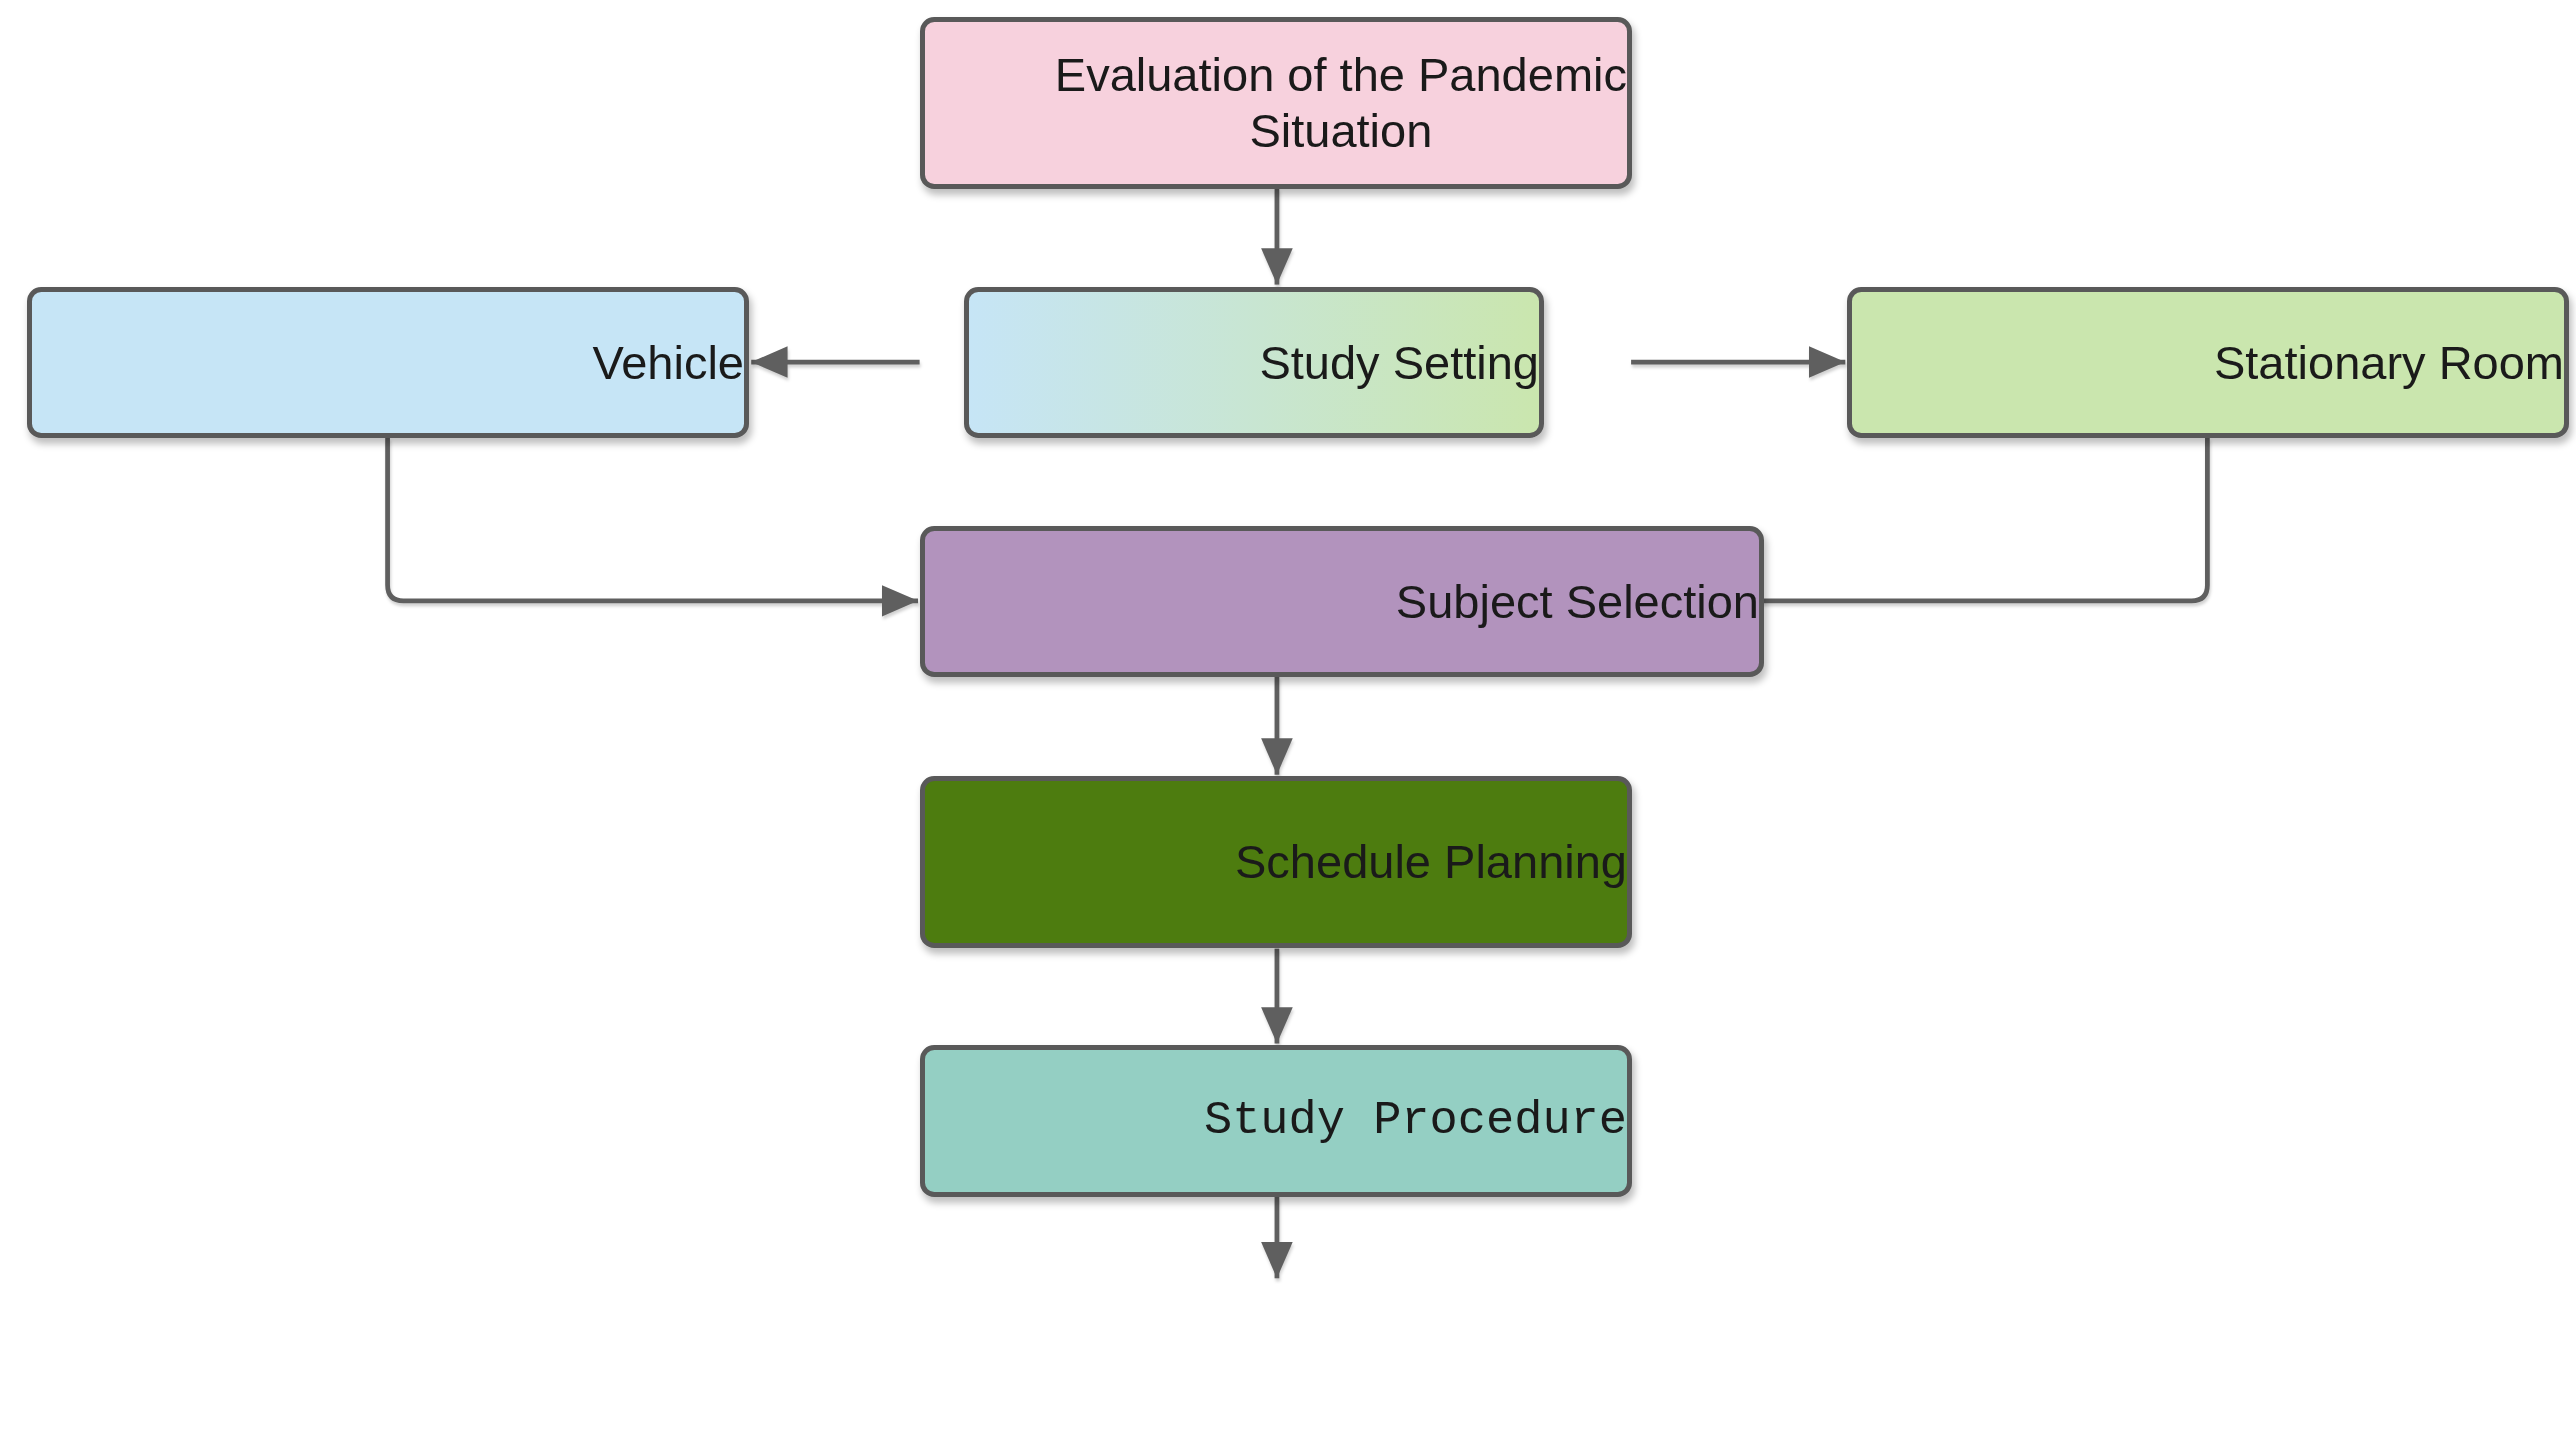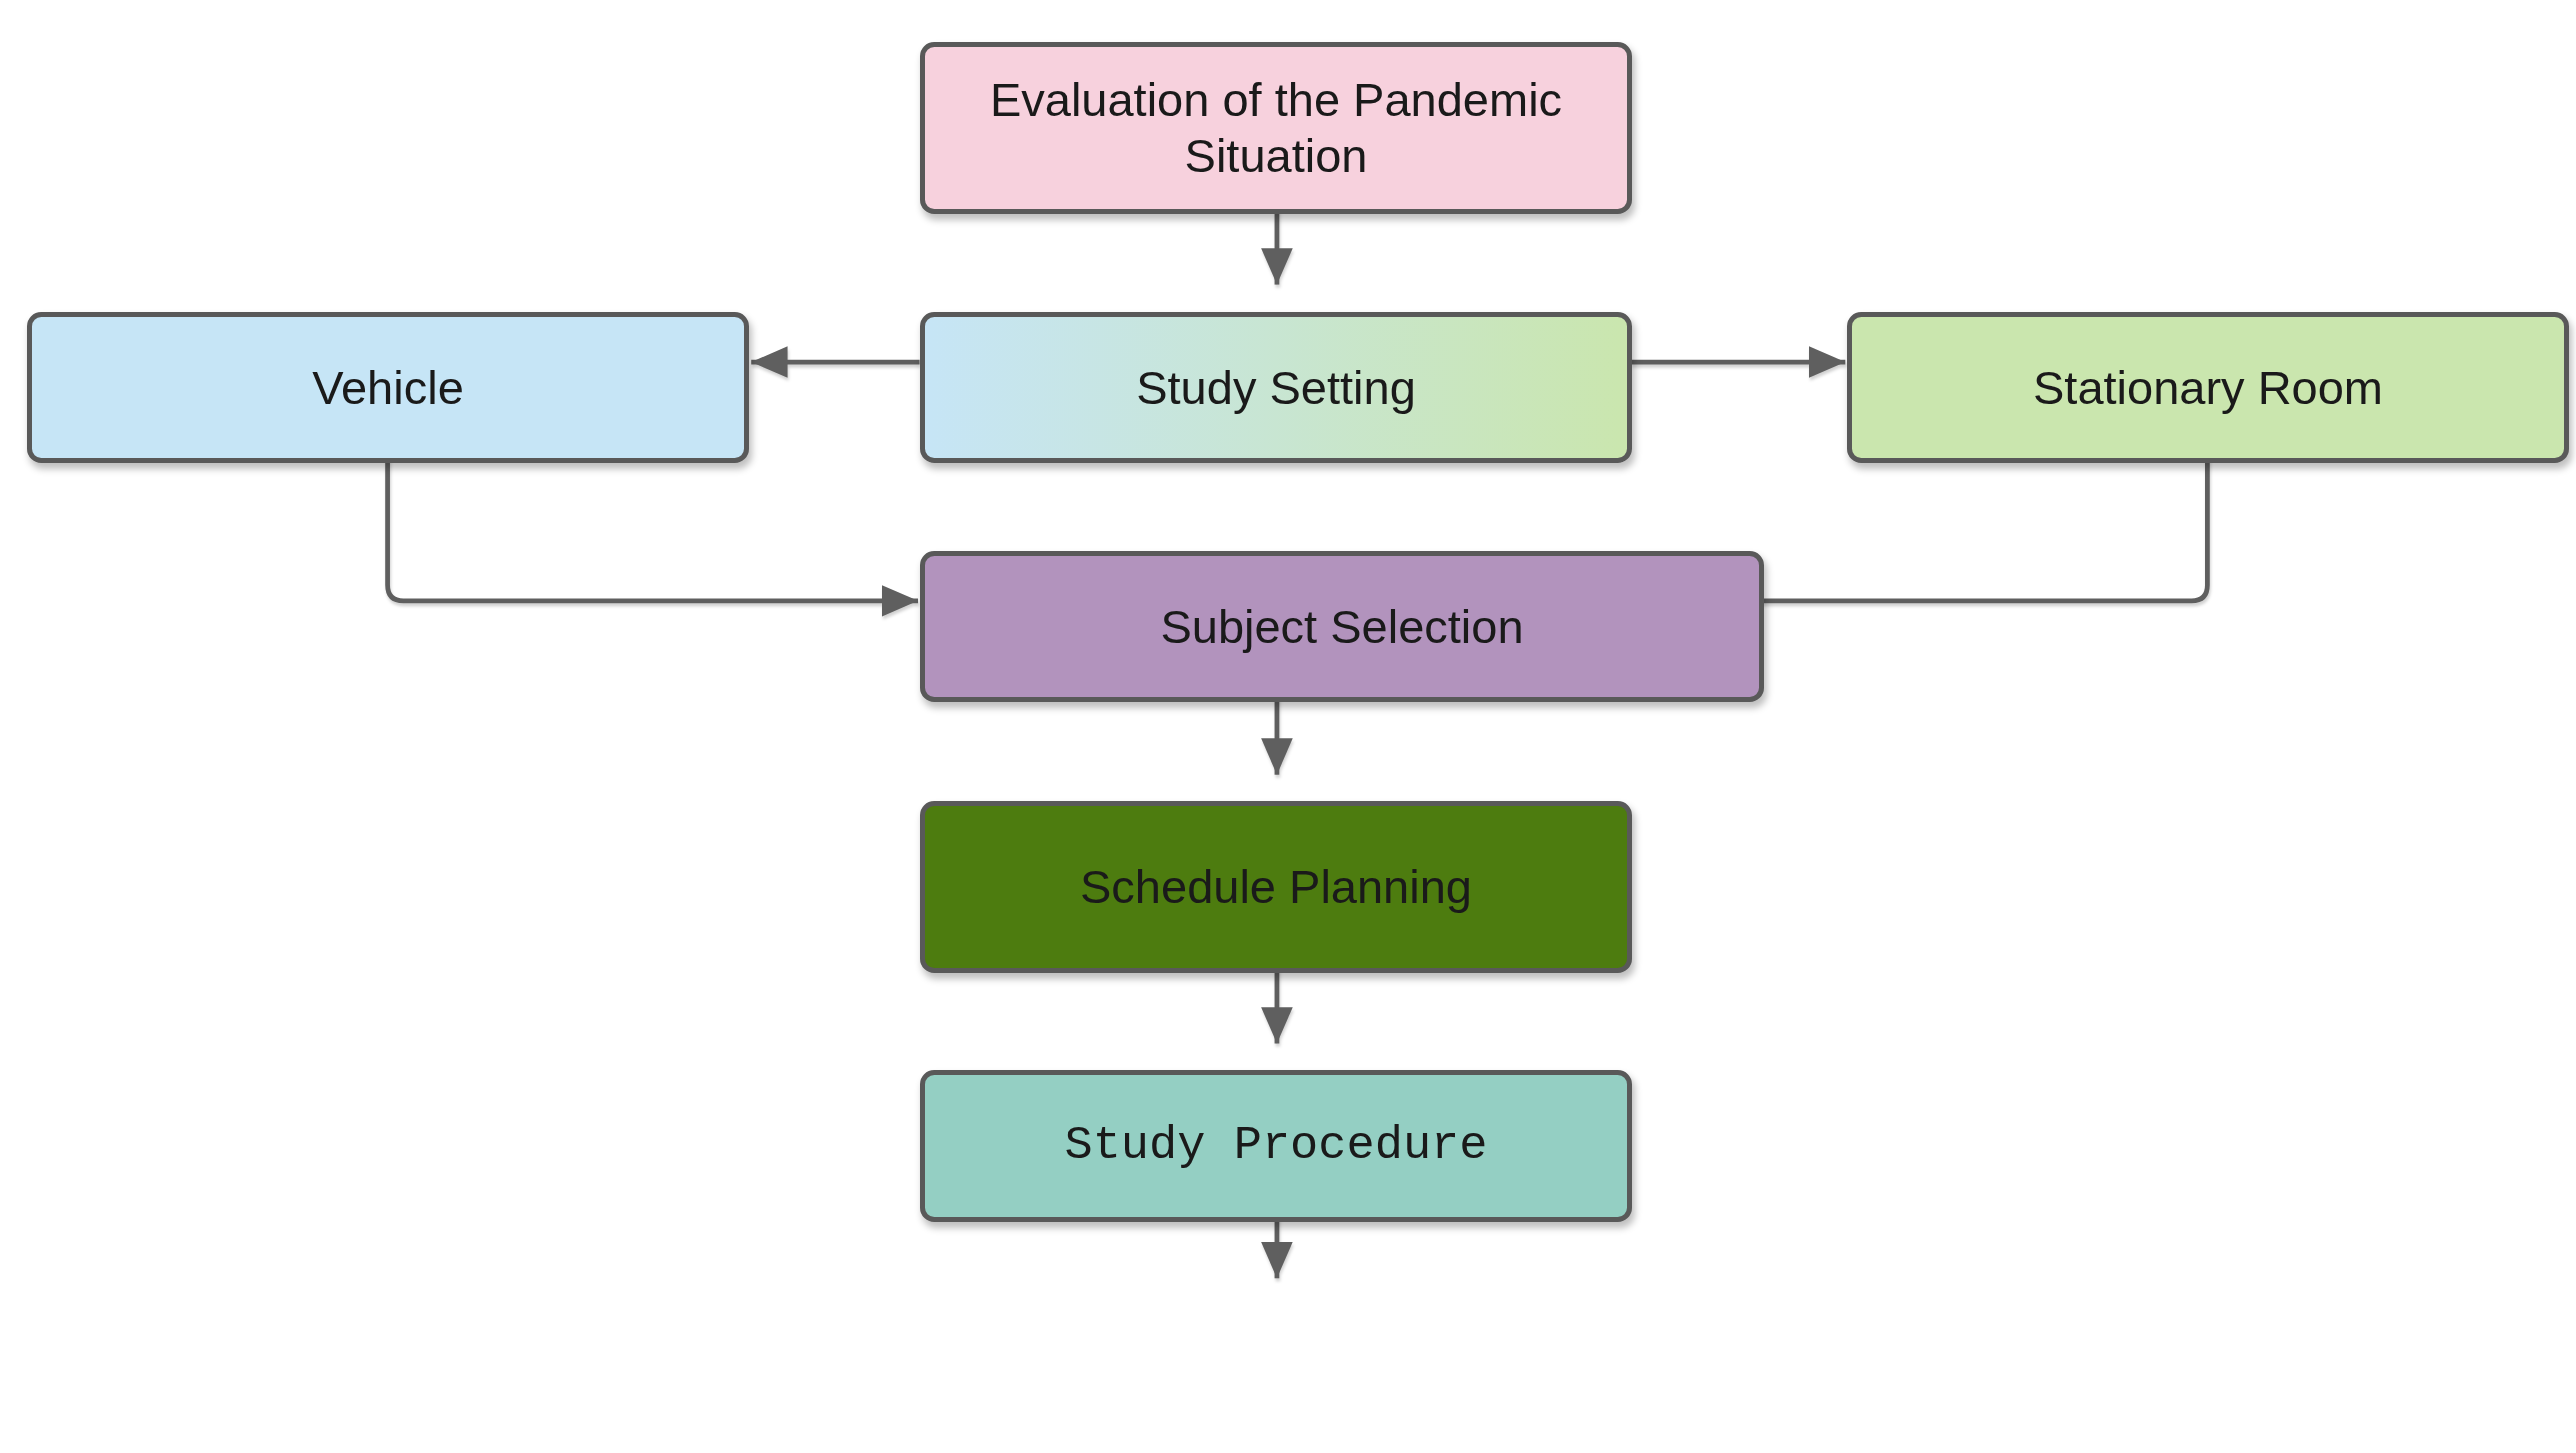--- a/index.html
+++ b/index.html
@@ -23,32 +23,31 @@
     stroke-width: 6;
     fill: none;
   }
   svg.connectors marker path { fill: var(--arrow, #5f5f5f); }
   .node {
     position: absolute;
     border: 5.5px solid var(--border, #595959);
     border-radius: 14.2px;
     display: flex;
     align-items: center;
-    justify-content: center;
+    justify-content: flex-end;
     text-align: center;
     color: var(--text, #1a1a1a);
     font-size: 47px;
     line-height: 1.18;
     box-shadow: 2.4px 5.5px 7.1px rgba(0,0,0,0.25);
-    margin-top: 25px;
   }
   .node .label { white-space: pre-line; }
   
   #node-evaluation        { left: 920px; top: 16.6px;   width: 712px; height: 172px; }
-  #node-study-setting     { left: 920px; top: 287px;  width: 712px; height: 151px; }
+  #node-study-setting     { left: 964px; top: 287px;  width: 580px; height: 151px; }
   #node-vehicle           { left: 27px;   top: 287px;  width: 722px; height: 151px; }
   #node-stationary-room   { left: 1847px; top: 287px;  width: 722px; height: 151px; }
   #node-subject-selection { left: 920px; top: 526px;  width: 844px; height: 151px; }
   #node-schedule-planning { left: 920px; top: 776px;  width: 712px; height: 172px; }
   #node-study-procedure   { left: 920px; top: 1045px; width: 712px; height: 152px; font-family: Liberation Mono, monospace; }
   #node-disinfection      { left: 920px; top: 1280px; width: 712px; height: 152px; }
 </style>
 </head>
 <body>
 

